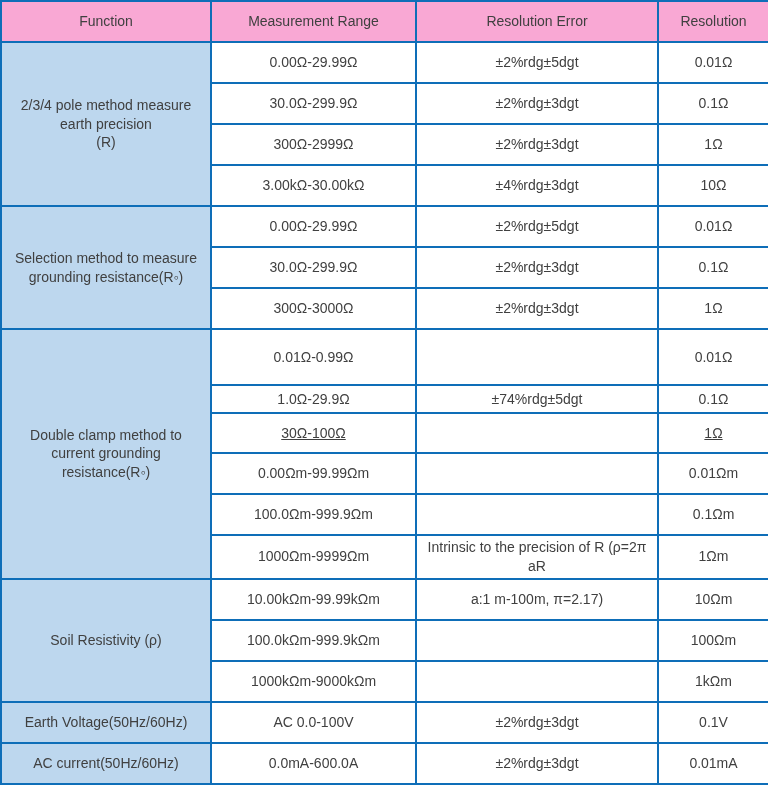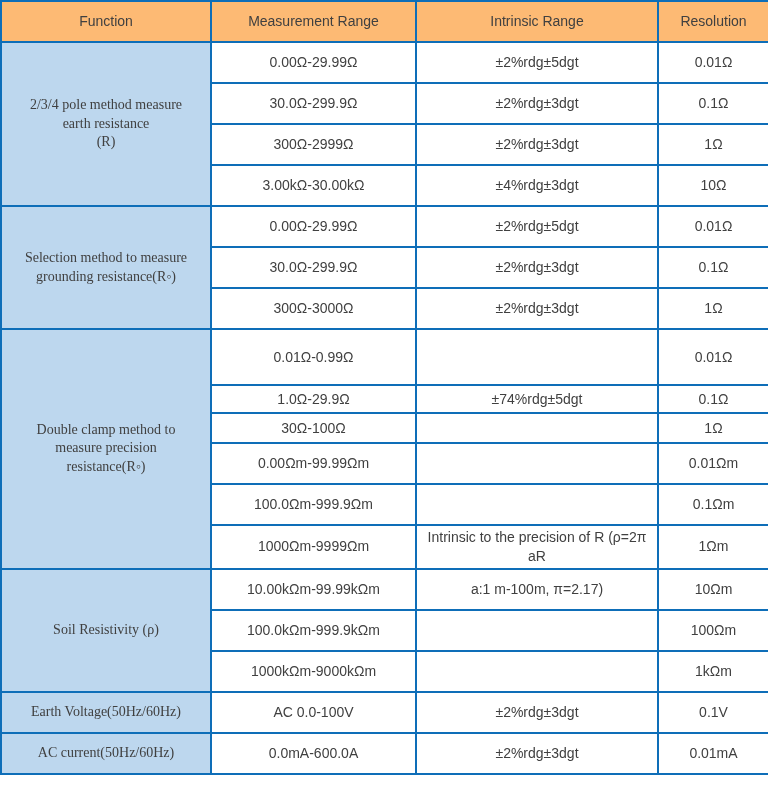--- a/index.html
+++ b/index.html
@@ -21,61 +21,60 @@
     text-align: center;
     vertical-align: middle;
     font-size: 14px;
     font-weight: normal;
     color: #404040;
     padding: 2px 4px;
     line-height: 1.35;
     overflow: hidden;
   }
   table.spec th {
-    background: #fdba74;
+    background: #f9a8d4;
     height: 35px;
   }
   td.fn {
     background: #bdd7ee;
-    font-family: Liberation Serif, serif;
   }
   td.cell {
     background: #ffffff;
     margin-left: 28px;
   }
   tr.h-std  { height: 41px; }
   tr.h-56   { height: 56px; }
   tr.h-44   { height: 28px; }
-  tr.h-40   { height: 30px; }
+  tr.h-40   { height: 40px; text-decoration: underline; }
   tr.h-42   { height: 42px; }
 </style>
 </head>
 <body>
 
 <table class="spec">
   <colgroup>
     <col style="width:210px">
     <col style="width:205px">
     <col style="width:242px">
     <col style="width:111px">
   </colgroup>
   <thead>
     <tr>
       <th>Function</th>
       <th>Measurement Range</th>
-      <th>Intrinsic Range</th>
+      <th>Resolution Error</th>
       <th>Resolution</th>
     </tr>
   </thead>
   <tbody>
 
     <tr class="h-std">
       <td class="fn" rowspan="4">
         <div>2/3/4 pole method measure</div>
-        <div>earth resistance</div>
+        <div>earth precision</div>
         <div>(R)</div>
       </td>
       <td class="cell">0.00Ω-29.99Ω</td>
       <td class="cell">±2%rdg±5dgt</td>
       <td class="cell">0.01Ω</td>
     </tr>
     <tr class="h-std">
       <td class="cell">30.0Ω-299.9Ω</td>
       <td class="cell">±2%rdg±3dgt</td>
       <td class="cell">0.1Ω</td>
@@ -107,21 +106,21 @@
     </tr>
     <tr class="h-std">
       <td class="cell">300Ω-3000Ω</td>
       <td class="cell">±2%rdg±3dgt</td>
       <td class="cell">1Ω</td>
     </tr>
 
     <tr class="h-56">
       <td class="fn" rowspan="6">
         <div>Double clamp method to</div>
-        <div>measure precision</div>
+        <div>current grounding</div>
         <div>resistance(R◦)</div>
       </td>
       <td class="cell">0.01Ω-0.99Ω</td>
       <td class="cell"></td>
       <td class="cell">0.01Ω</td>
     </tr>
     <tr class="h-44">
       <td class="cell">1.0Ω-29.9Ω</td>
       <td class="cell">±74%rdg±5dgt</td>
       <td class="cell">0.1Ω</td>

